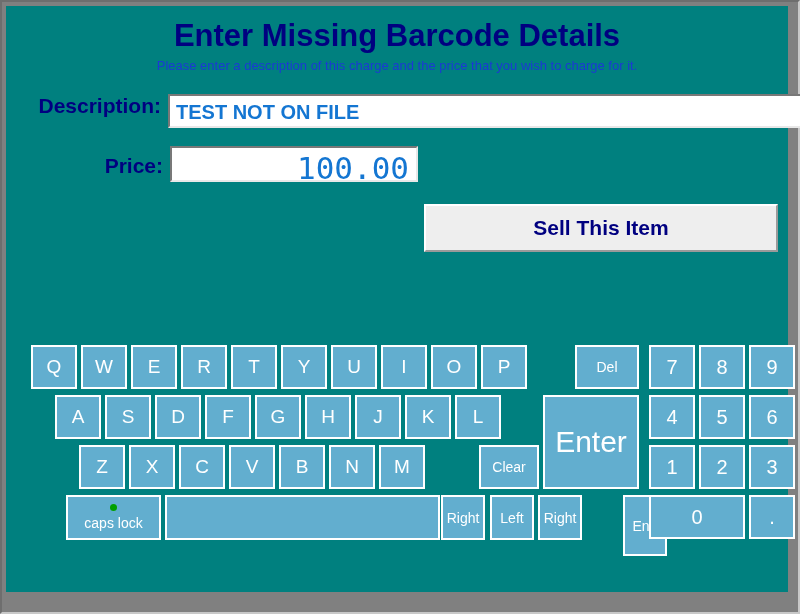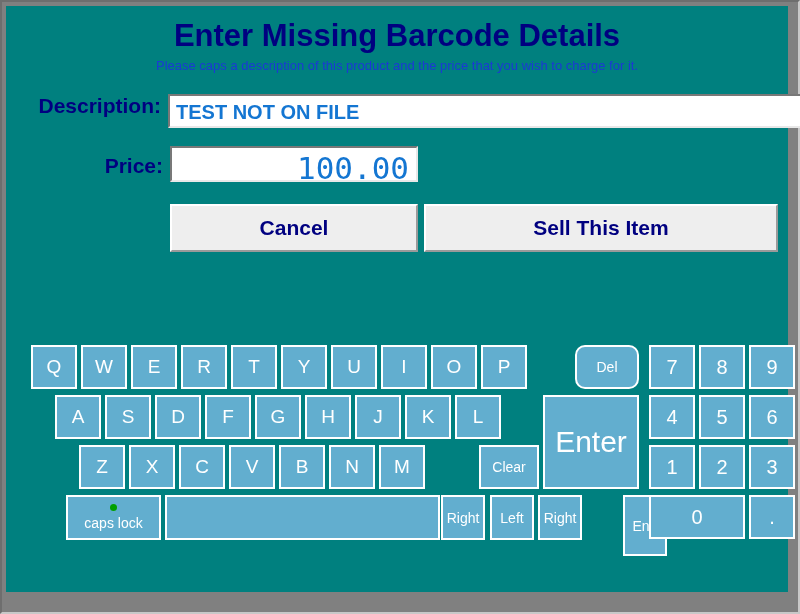--- a/index.html
+++ b/index.html
@@ -168,33 +168,32 @@
 </style>
 </head>
 <body>
 
 <div id="screen">
   <div id="frame"></div>
 
   <div id="client">
 
     <div id="title">Enter Missing Barcode Details</div>
-    <div id="subtitle">Please caps a description of this product and the price that you wish to charge for it.</div>
+    <div id="subtitle">Please enter a description of this charge and the price that you wish to charge for it.</div>
 
     <div class="field-label" id="desc-label">Description:</div>
     <div class="textbox" id="desc-box">
       <div id="desc-value">TEST NOT ON FILE</div>
     </div>
 
     <div class="field-label" id="price-label">Price:</div>
     <div class="textbox" id="price-box">
       <div id="price-value">100.00</div>
     </div>
 
-    <div class="action-btn" id="btn-cancel">Cancel</div>
     <div class="action-btn" id="btn-sell">Sell This Item</div>
 
     <div id="keyboard">
         <div class="key letter" style="left: 25px; top: 339px; width: 46px; height: 44px;">
           <span>Q</span>
         </div>
         <div class="key letter" style="left: 75px; top: 339px; width: 46px; height: 44px;">
           <span>W</span>
         </div>
         <div class="key letter" style="left: 125px; top: 339px; width: 46px; height: 44px;">
@@ -267,21 +266,21 @@
           <span>N</span>
         </div>
         <div class="key letter" style="left: 373px; top: 439px; width: 46px; height: 44px;">
           <span>M</span>
         </div>
         <div class="key caps" style="left: 60px; top: 489px; width: 95px; height: 45px;">
           <div class="led"></div>
           <span>caps lock</span>
         </div>
         <div class="key small" style="left: 159px; top: 489px; width: 275px; height: 45px;"></div>
-        <div class="key small" style="left: 569px; top: 339px; width: 64px; height: 44px; border-radius: 10px;">
+        <div class="key small" style="left: 569px; top: 339px; width: 64px; height: 44px;">
           <span>Del</span>
         </div>
         <div class="key small" style="left: 473px; top: 439px; width: 60px; height: 44px;">
           <span>Clear</span>
         </div>
         <div class="key enter" style="left: 537px; top: 389px; width: 96px; height: 94px;">
           <span>Enter</span>
         </div>
         <div class="key small" style="left: 435px; top: 489px; width: 44px; height: 45px;">
           <span>Right</span>

